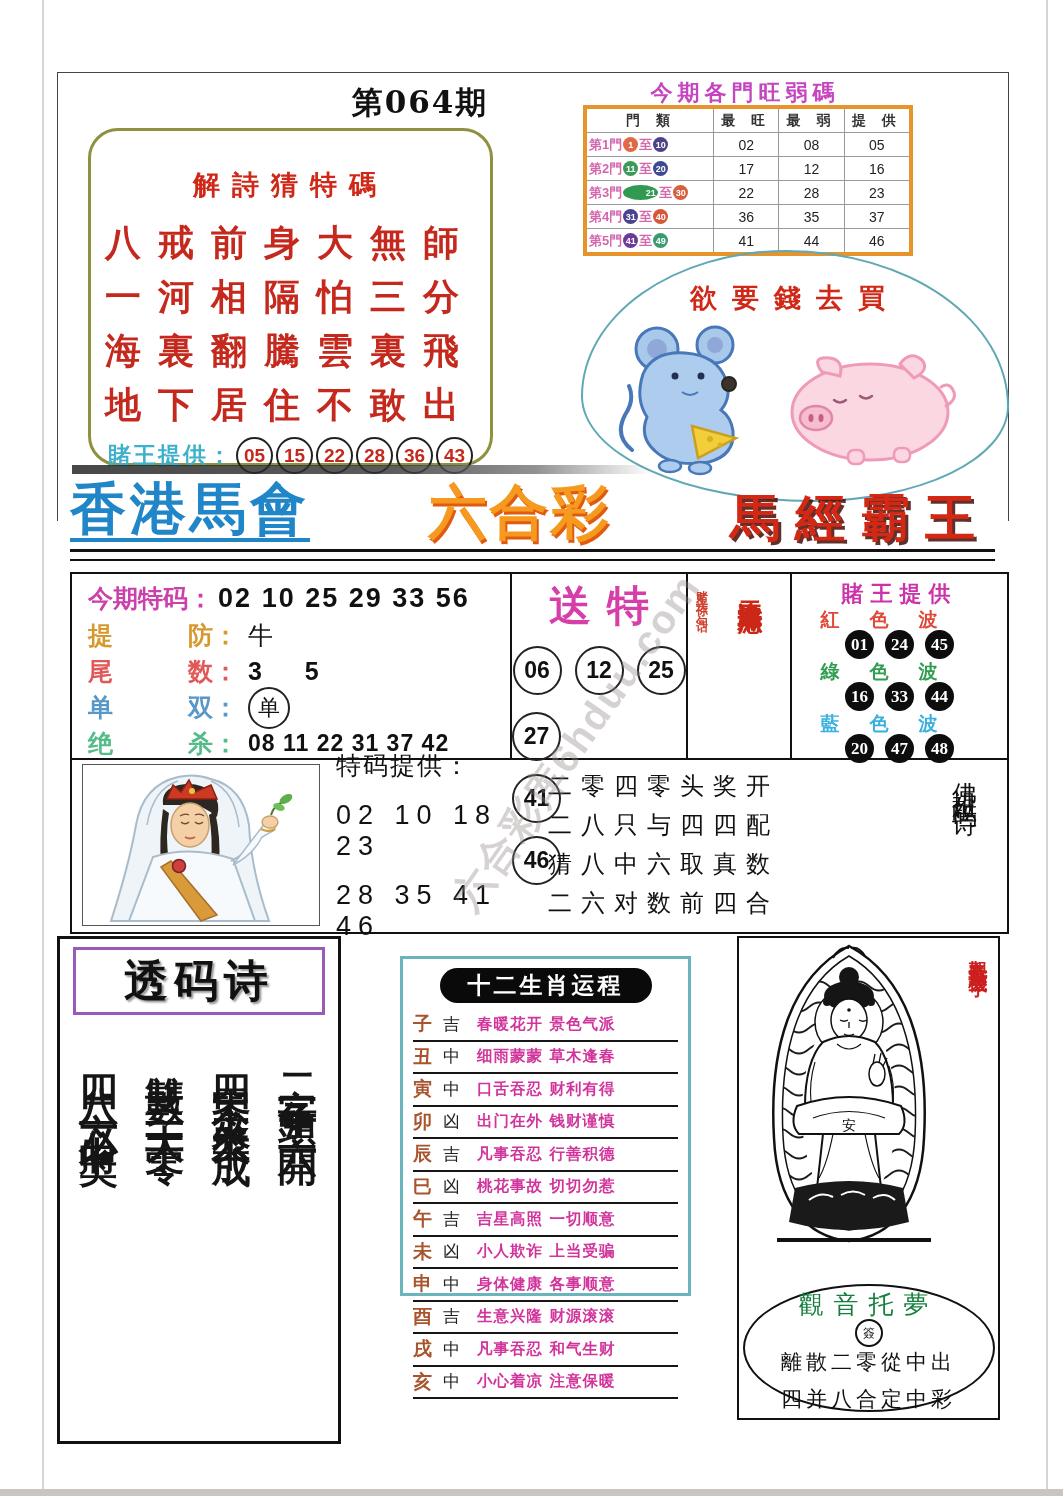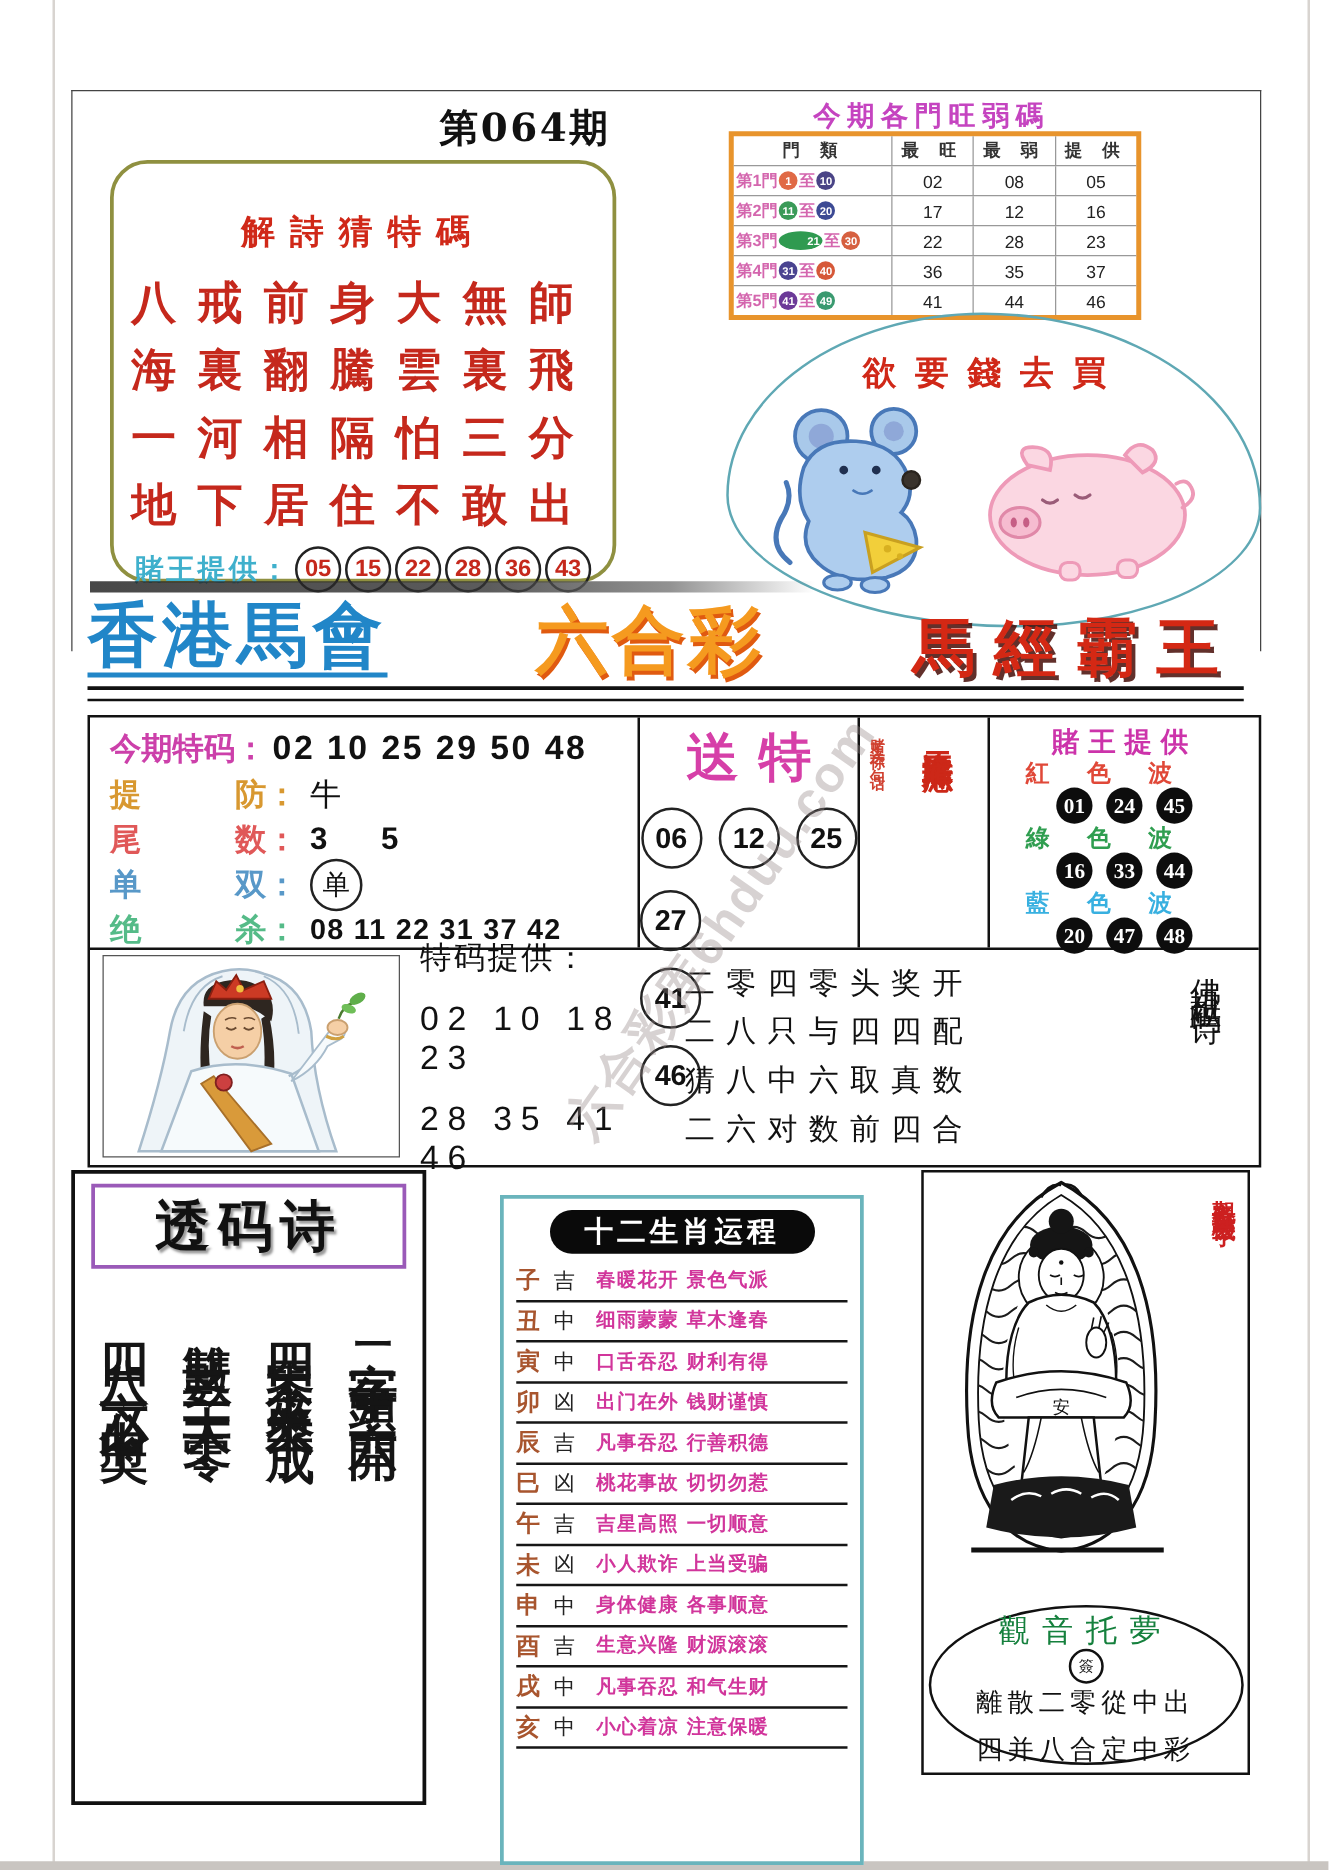--- a/index.html
+++ b/index.html
@@ -92,21 +92,21 @@
   .fozu-title{writing-mode:vertical-rl;text-orientation:upright;font-size:25px;letter-spacing:7px;
               margin:0 26px 0 auto;height:165px;}
 
   
   .touma-box{left:57px;top:936px;width:284px;height:508px;border:3px solid #111;box-sizing:border-box;}
   .touma-title-box{margin:8px 13px 0;height:62px;border:3px solid #9a5ab8;display:flex;align-items:center;
                    justify-content:center;}
   .touma-title{font-size:44px;font-weight:bold;letter-spacing:6px;text-shadow:2px 2px 2px #999;}
   .touma-cols{display:flex;flex-direction:row-reverse;justify-content:space-evenly;margin-top:30px;height:380px;}
   .touma-col{writing-mode:vertical-rl;text-orientation:upright;font-size:39px;font-weight:bold;letter-spacing:12px;color:#151515;}
-  .zodiac-box{left:400px;top:956px;width:291px;height:536px;border:3px solid #6ab4bc;box-sizing:border-box;background:#fff;}
+  .zodiac-box{left:400px;top:956px;width:291px;height:340px;border:3px solid #6ab4bc;box-sizing:border-box;background:#fff;}
   .zodiac-pill{margin:9px auto 6px;width:212px;height:35px;background:#0a0a0a;border-radius:18px;color:#fff;
                display:flex;align-items:center;justify-content:center;font-size:23px;font-weight:bold;letter-spacing:3px;}
   .zodiac-row{display:flex;align-items:center;height:30.5px;margin:0 10px;border-bottom:2px solid #161616;}
   .z-branch{width:30px;font-size:19px;font-weight:bold;color:#a8552e;}
   .z-luck{width:34px;font-size:17px;color:#222;}
   .z-text{font-size:15.5px;font-weight:bold;color:#d1359b;letter-spacing:1px;white-space:nowrap;}
   .buddha-box{left:737px;top:936px;width:263px;height:484px;border:2px solid #111;box-sizing:border-box;}
   .buddha-side{position:absolute;left:227px;top:6px;writing-mode:vertical-rl;text-orientation:upright;
                font-size:19px;font-weight:bold;color:#cc2020;letter-spacing:3px;}
   .dream-ellipse{position:absolute;left:4px;top:346px;width:248px;height:124px;border:2px solid #111;border-radius:50%;}
@@ -130,22 +130,22 @@
   <div class="scan-bottom"></div>
 
   <div class="abs top-frame"></div>
 
   <div class="abs issue">第064期</div>
 
   <div class="abs poem-box">
     <div class="poem-title">解詩猜特碼</div>
     <div class="poem-lines">
       <div class="poem-line">八戒前身大無師</div>
+      <div class="poem-line">一河相隔怕三分</div>
       <div class="poem-line">海裏翻騰雲裏飛</div>
-      <div class="poem-line">一河相隔怕三分</div>
       <div class="poem-line">地下居住不敢出</div>
     </div>
     <div class="provider-row">
       <span class="provider-label">賭王提供：</span>
       <span class="num-circle">05</span>
       <span class="num-circle">15</span>
       <span class="num-circle">22</span>
       <span class="num-circle">28</span>
       <span class="num-circle">36</span>
       <span class="num-circle">43</span>
@@ -258,21 +258,21 @@
   </div>
   <div class="abs artifact" style="left:72px;top:465px;width:580px;height:9px;"></div>
   <div class="abs rule1"></div>
   <div class="abs rule2"></div>
 
   <div class="abs mid-table">
     <div class="mid-row1">
       <div class="c1">
         <div class="special-line">
           <span class="special-label">今期特码：</span>
-          <span class="special-nums">02 10 25 29 50 48</span>
+          <span class="special-nums">02 10 25 29 33 56</span>
         </div>
         <div class="tip-row">
           <span class="spread" style="color: rgb(216, 152, 48);">
             <span>提</span>
               <span>防：</span>
           </span>
           <span class="tip-val v0">牛</span>
         </div>
         <div class="tip-row">
           <span class="spread" style="color: rgb(224, 88, 88);">

